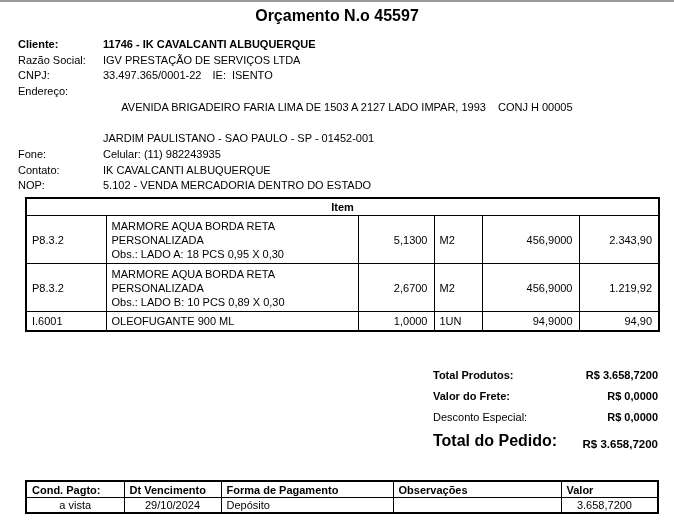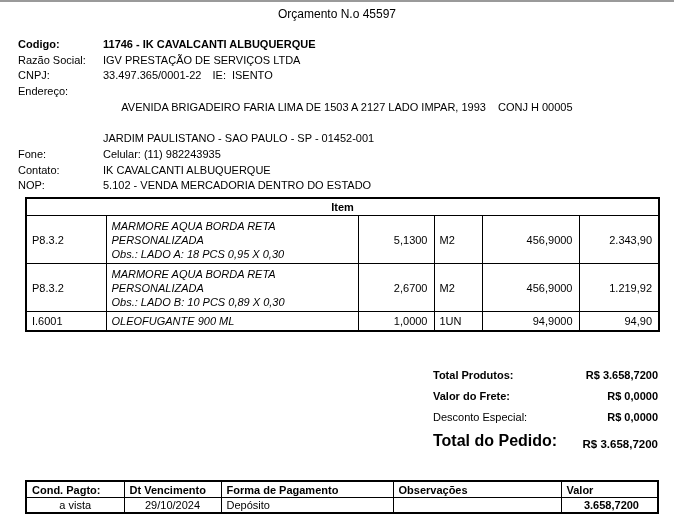--- a/index.html
+++ b/index.html
@@ -6,21 +6,21 @@
   body {
     width:674px; height:529px; position:relative;
     background:#ffffff; color:#000;
     font-family:"Liberation Sans", sans-serif;
     font-size:11px;
     overflow:hidden;
   }
   .topline { position:absolute; top:0; left:0; width:674px; height:2px; background:#9a9a9a; }
   .doc-title {
     position:absolute; top:7px; left:0; width:674px;
-    text-align:center; font-weight:normal; font-size:12px;
+    text-align:center; font-weight:bold; font-size:16px;
   }
 
   
   .client { position:absolute; top:37px; left:18px; width:640px; }
   .crow { display:flex; line-height:15.7px; }
   .clabel { width:85px; flex-shrink:0; }
   .cval { white-space:pre-wrap; }
   .bold { font-weight:bold; }
   .conj { margin-left:12px; }
   .ie-label { margin-left:11px; }
@@ -33,21 +33,21 @@
     border:2px solid #000;
   }
   .items th, .items td { border:1px solid #000; padding:1px 5px; overflow:hidden; }
   .items th { font-weight:bold; text-align:center; height:15px; }
   .items .group-h { height:14px; }
   .items th.h-desc { text-align:left; }
   .items td { vertical-align:middle; line-height:14px; }
   .items tr.r-tall td { height:45px; }
   .items tr.r-short td { height:16px; }
   .td-codigo { text-align:left; }
-  .td-desc { text-align:left; white-space:pre-line;font-style:italic; }
+  .td-desc { text-align:left; white-space:pre-line; }
   .td-num { text-align:right; padding-right:6px !important; }
   .td-um { text-align:left; }
 
   
   .totals { position:absolute; top:369px; left:433px; width:225px; }
   .trow { display:flex; justify-content:space-between; align-items:baseline; margin-bottom:9px; line-height:12px; }
   .trow .tval { font-weight:bold; }
   .grand { display:flex; justify-content:space-between; align-items:flex-end; margin-top:1px; }
   .grand .glabel { font-weight:bold; font-size:16px; }
   .grand .gval { font-weight:bold; font-size:11.5px; }
@@ -55,32 +55,32 @@
   
   .payment {
     position:absolute; top:480px; left:25px; width:632px;
     border:2px solid #000;
   }
   .payment th, .payment td { border:1px solid #000; padding:0 5px; overflow:hidden; }
   .payment th { font-weight:bold; text-align:left; height:15px; }
   .payment td { height:14px; text-align:center; }
   .payment th.h-left { text-align:left; }
   .payment td.c-left { text-align:left; }
-  .payment td.c-right { text-align:right; padding-right:18px;font-weight:bold; }
+  .payment td.c-right { text-align:right; padding-right:25px; }
 </style>
 </head>
 <body>
 
 <div class="topline"></div>
 
 <div class="doc-title">Orçamento N.o 45597</div>
 
 <div class="client">
   <div class="crow">
-    <span class="clabel bold">Codigo:</span>
+    <span class="clabel bold">Cliente:</span>
     <span class="cval bold">11746 - IK CAVALCANTI ALBUQUERQUE</span>
   </div>
   <div class="crow">
     <span class="clabel">Razão Social:</span>
     <span class="cval">IGV PRESTAÇÃO DE SERVIÇOS LTDA</span>
   </div>
   <div class="crow">
     <span class="clabel">CNPJ:</span>
     <span class="cval">33.497.365/0001-22</span>
     <span class="ie-label">IE:</span>

